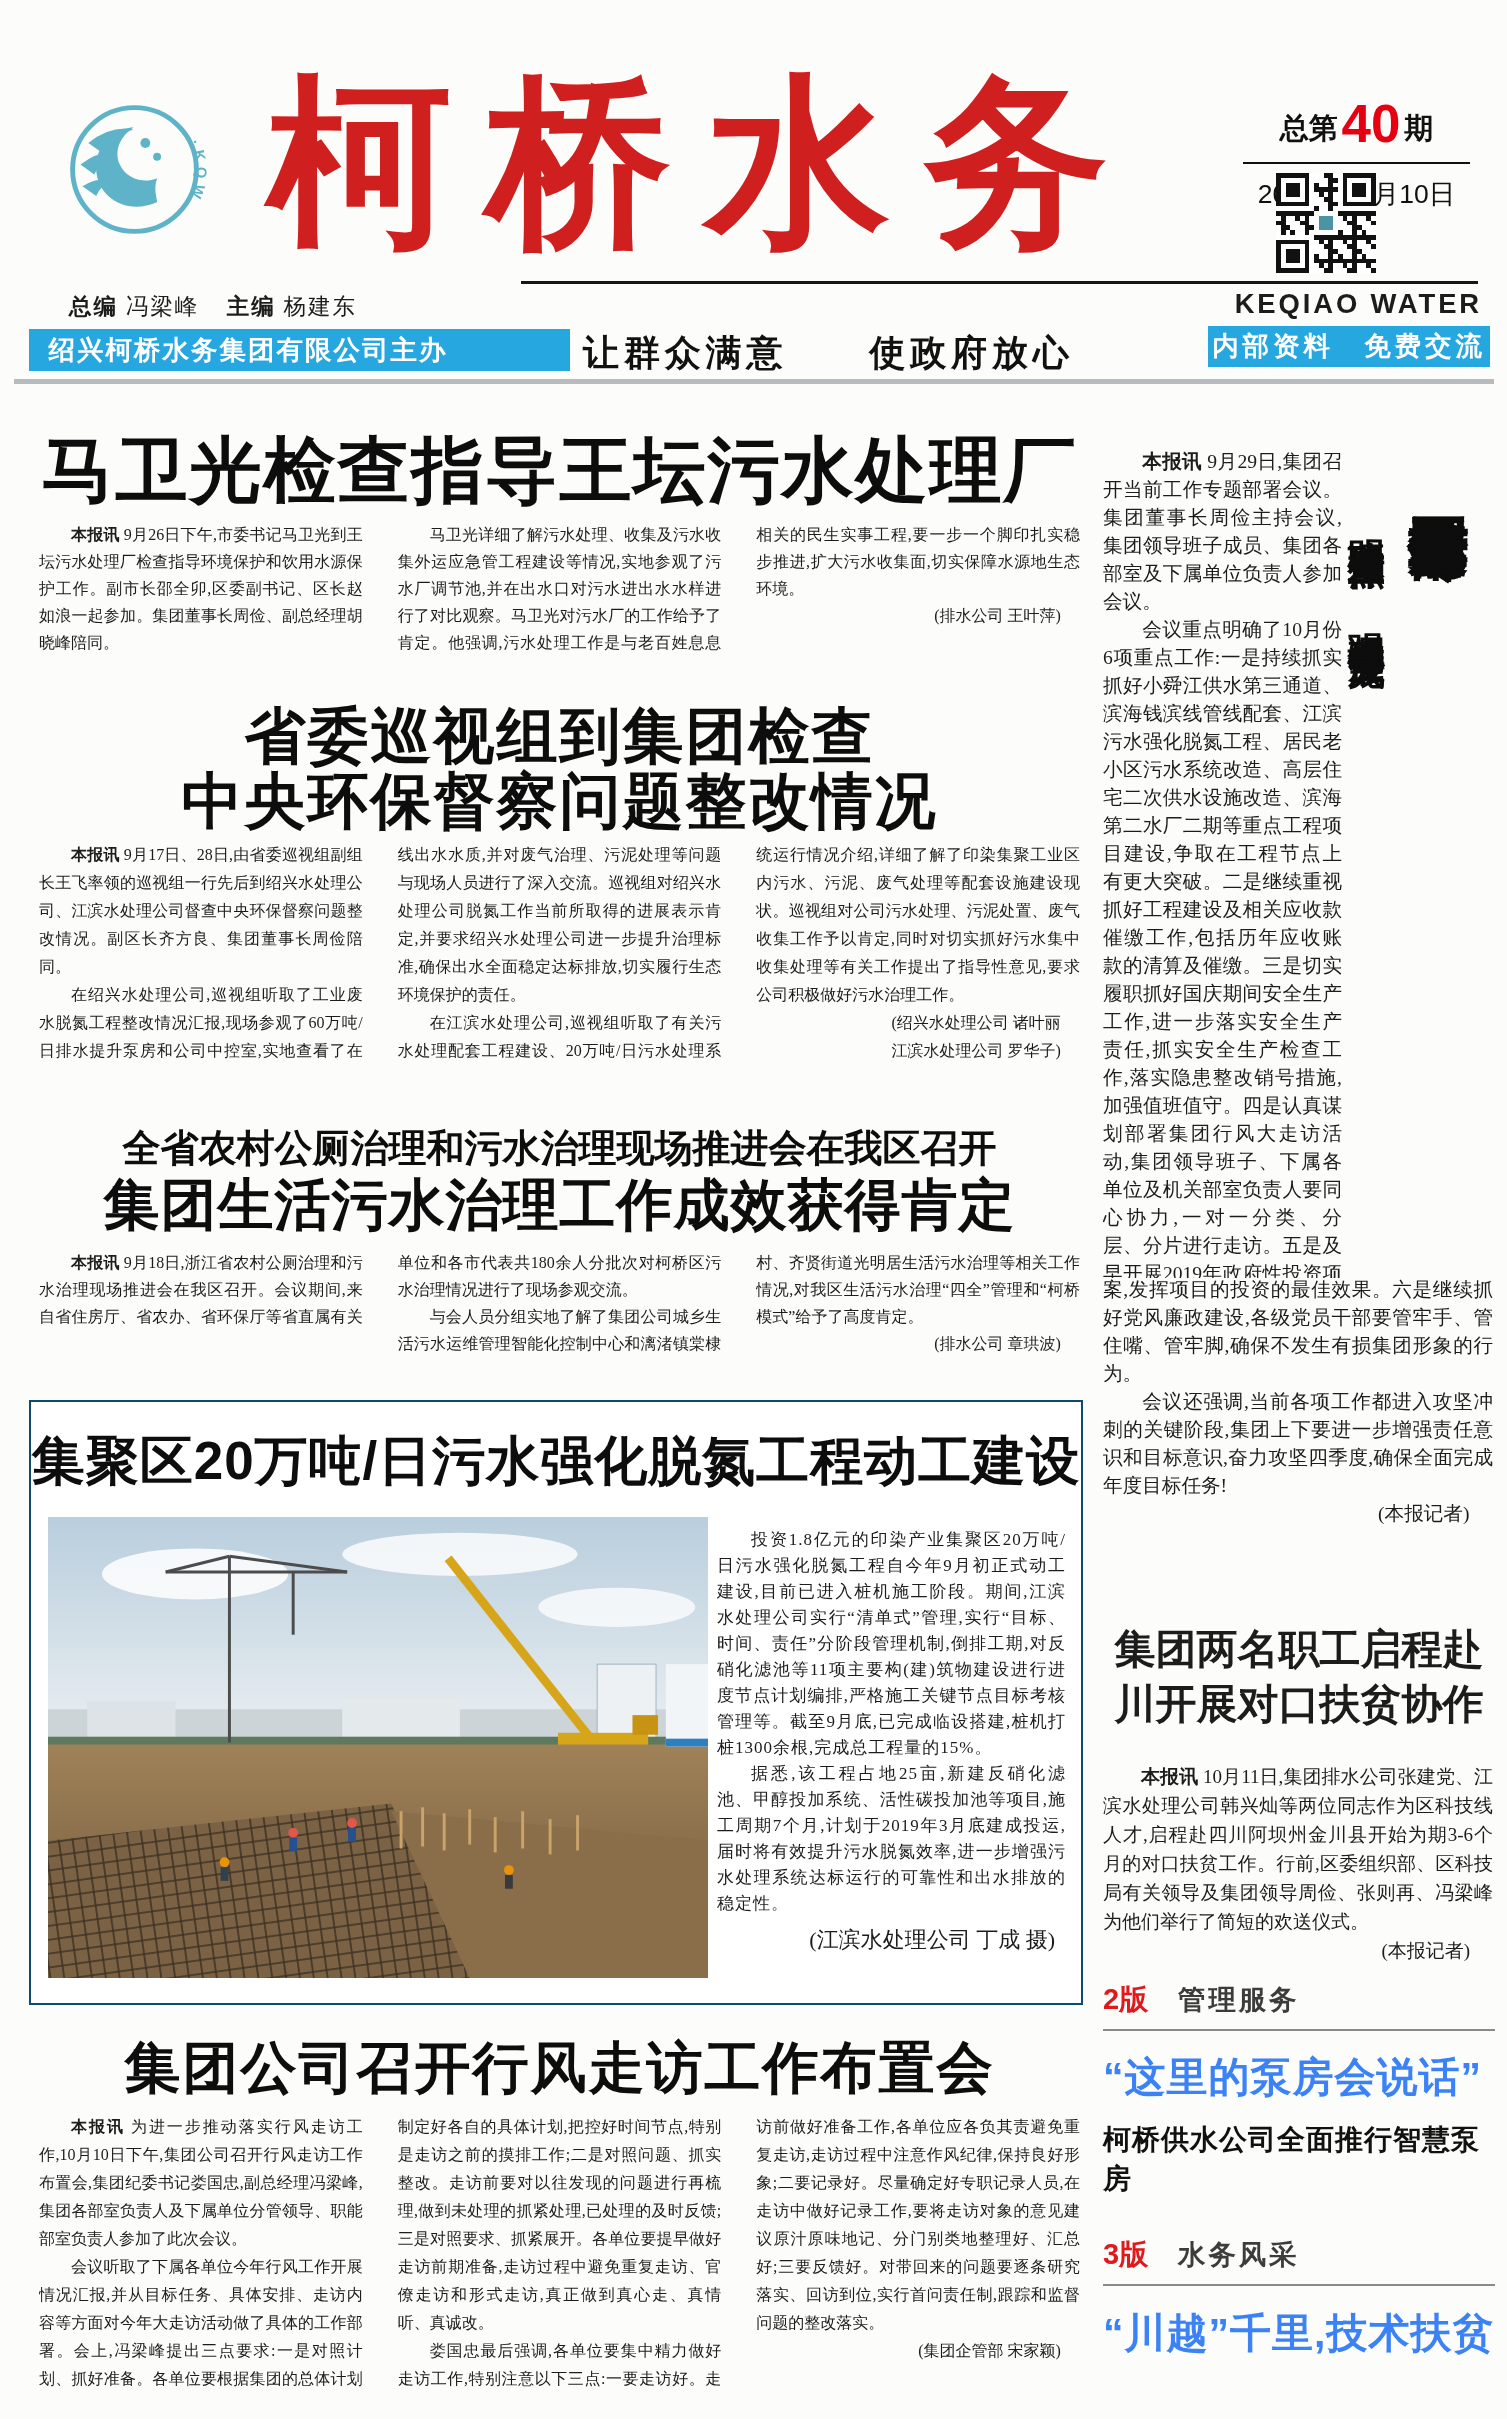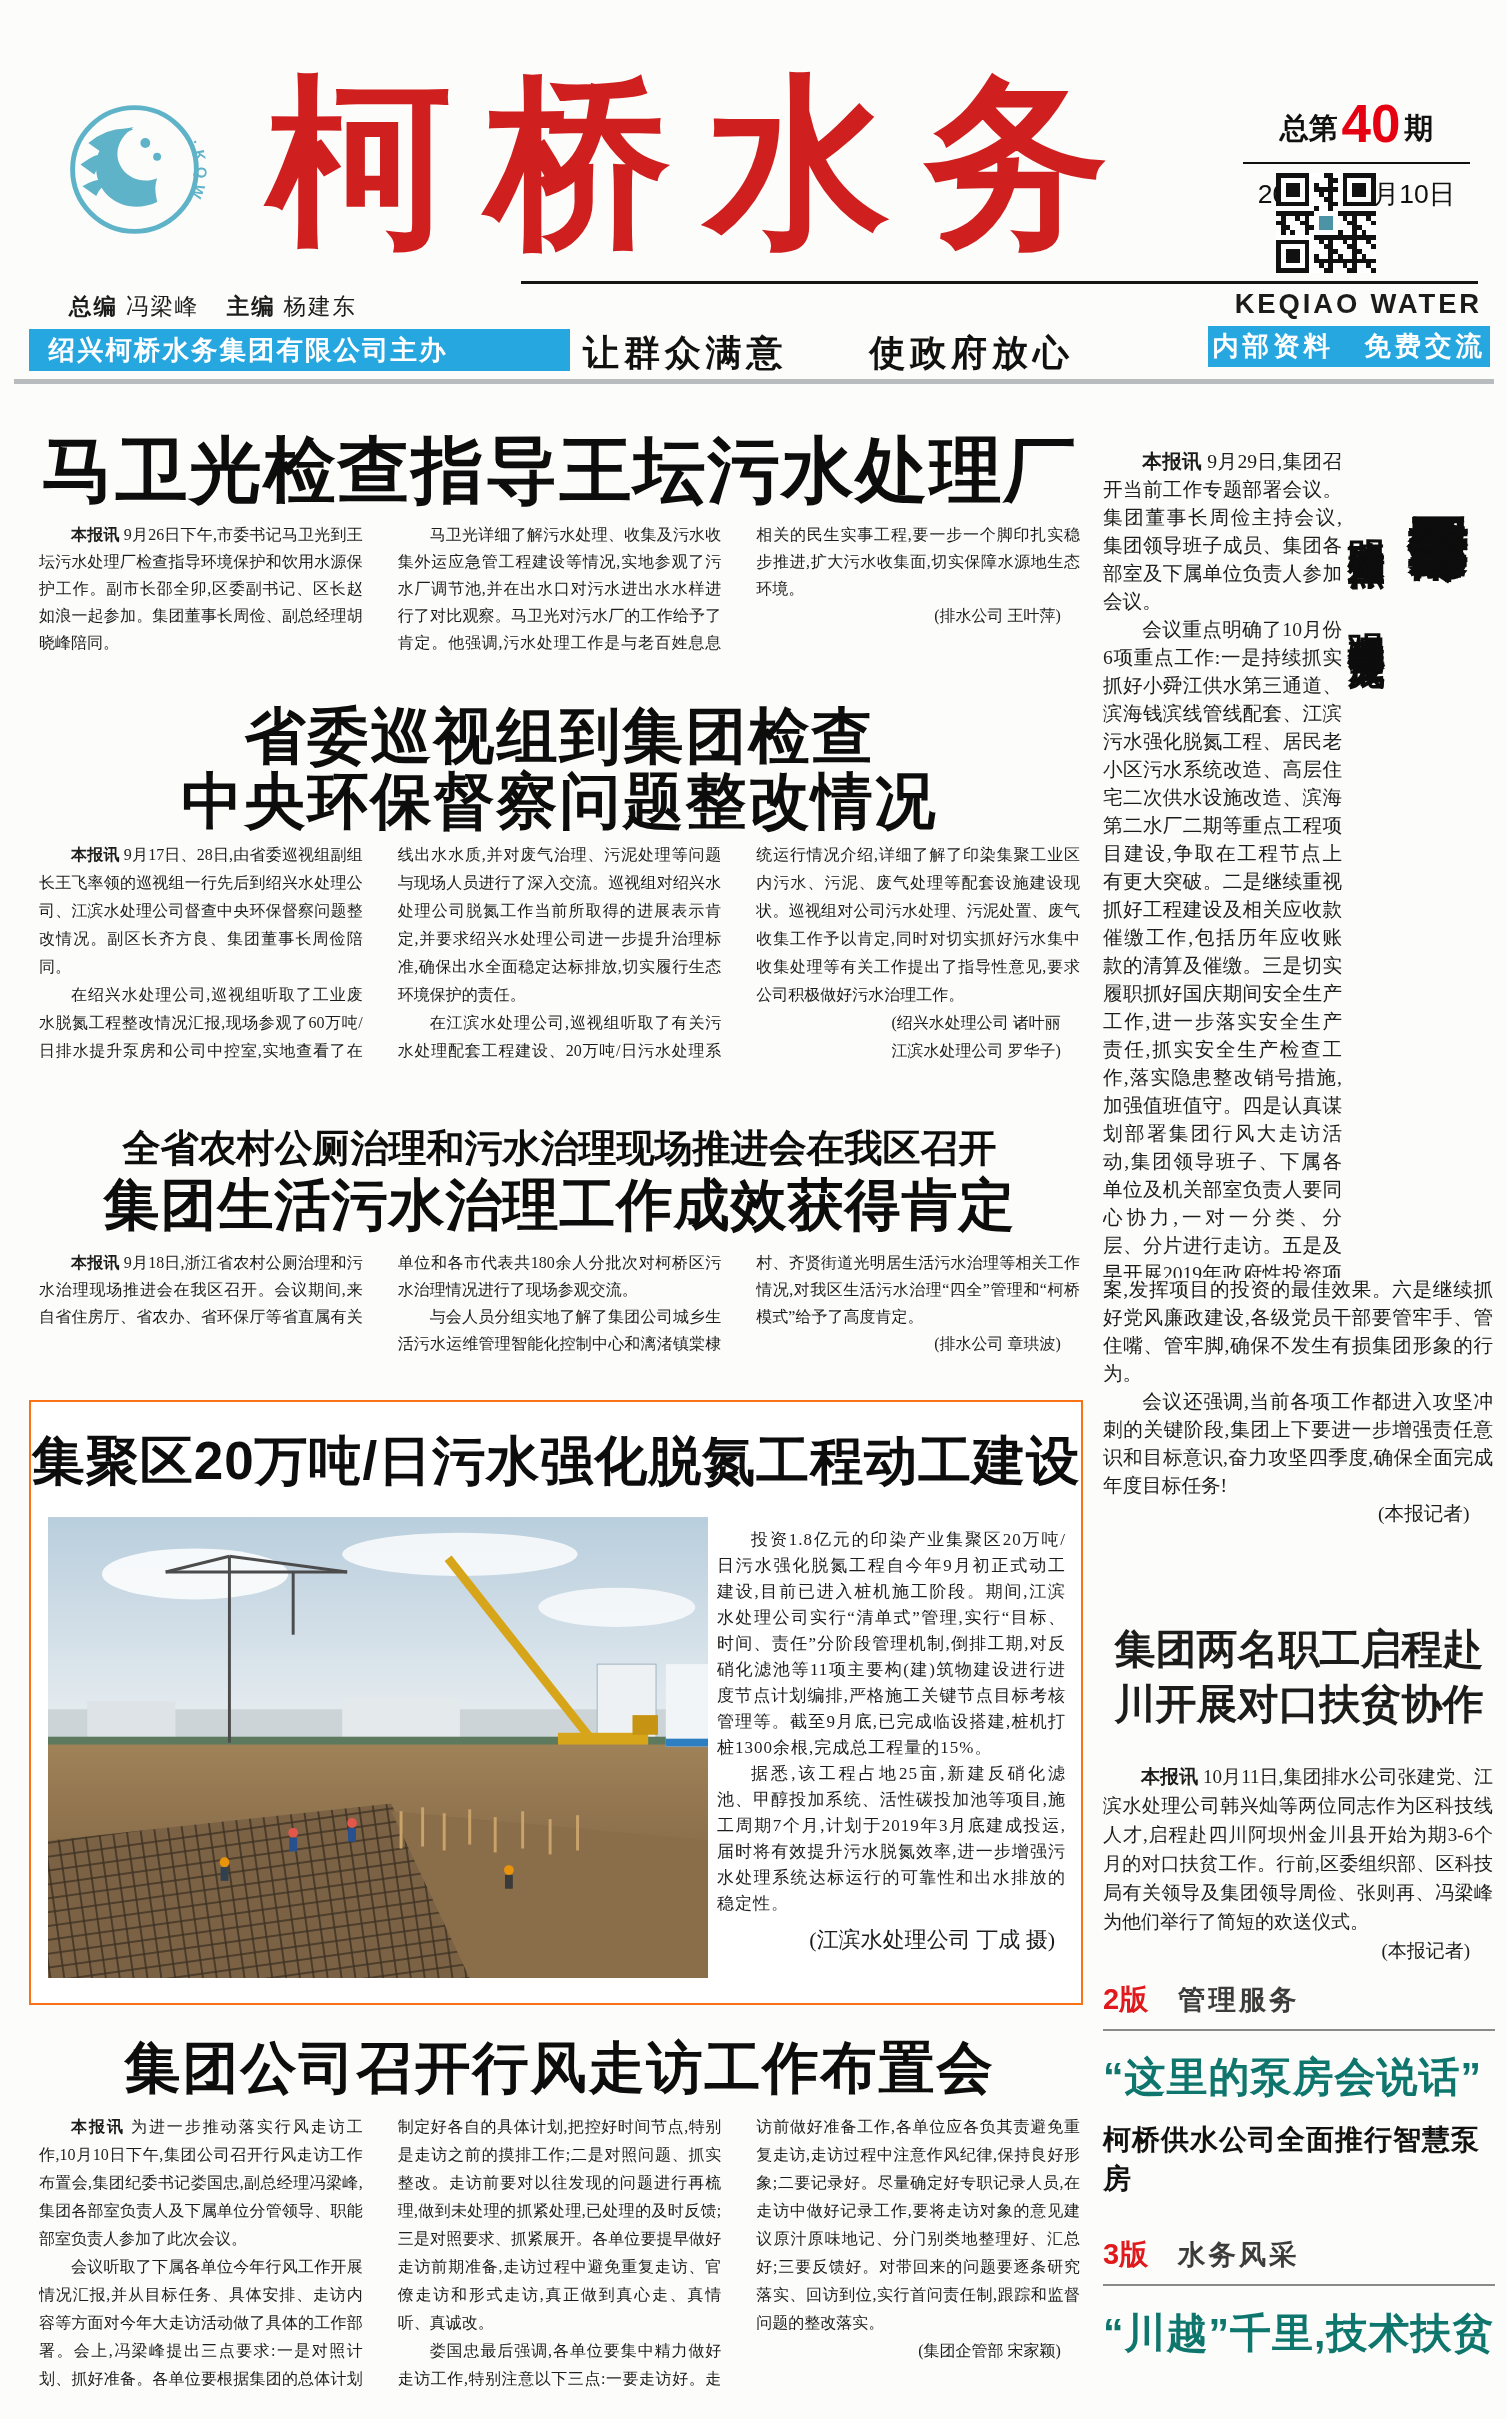--- a/index.html
+++ b/index.html
@@ -38,21 +38,21 @@
   .hbottom{font-size:56px;letter-spacing:2px;}
   
   .body-text p{margin:0;text-indent:2em;text-align:justify;}
   .body-text b.lead{font-family:"Liberation Sans",sans-serif;}
   .cols3{column-count:3;column-gap:35px;}
   .bt-std{font-size:16px;line-height:27px;}
   .bt-std2{font-size:16px;line-height:28px;}
   .bt-btm{font-size:16px;line-height:28px;}
   .byline{text-align:right;white-space:pre-line;padding-right:1.2em;}
   
-  .photo-box{border:2px solid #f97316;background:#fff;}
+  .photo-box{border:2px solid #0c4a6e;background:#fff;}
   .box-text{font-size:17px;line-height:26px;}
   .box-text p{margin:0;text-indent:2em;text-align:justify;letter-spacing:1px;}
   .box-caption{text-align:right;margin-top:9.8px;padding-right:.5em;font-size:22px;}
   
   .side-text{font-size:19.6px;line-height:28px;}
   .side-text p{margin:0;text-indent:2em;text-align:justify;}
   .side-text b.lead{font-family:"Liberation Sans",sans-serif;}
   .wide-cont p:first-child{text-indent:0;}
   .vert{writing-mode:vertical-rl;text-orientation:upright;color:#0d0d0d;
         font-family:"Liberation Sans",sans-serif;}
@@ -61,21 +61,21 @@
   .fb-headline{font-size:41px;line-height:55px;font-weight:900;text-align:center;
                white-space:pre-line;font-family:"Liberation Sans",sans-serif;}
   .fb-body{font-size:19px;line-height:29px;}
   .fb-body p{margin:0;text-indent:2em;text-align:justify;}
   .fb-body b.lead{font-family:"Liberation Sans",sans-serif;}
   
   .teaser-head{border-bottom:2.9px solid #8a8a8a;padding-bottom:8.8px;
                font-family:"Liberation Sans",sans-serif;margin-top:8px;}
   .teaser-page{color:#e0191c;font-size:29px;font-weight:900;margin-right:25.5px;}
   .teaser-section{color:#3c3c3c;font-size:27.4px;font-weight:900;letter-spacing:2.9px;}
-  .teaser-title{font-size:41px;font-weight:900;color:#0f766e;margin-top:19.6px;
+  .teaser-title{font-size:41px;font-weight:900;color:#3b82f6;margin-top:19.6px;
                 font-family:"Liberation Sans",sans-serif;letter-spacing:1px;}
   .teaser-sub{font-size:28px;font-weight:800;color:#111;margin-top:15px;line-height:39px;
               font-family:"Liberation Sans",sans-serif;letter-spacing:1px;}
 </style>
 </head>
 <body>
 
 <div id="page">
 
   <div class="abs" style="left:51px;top:86px;width:167px;height:167px;">

